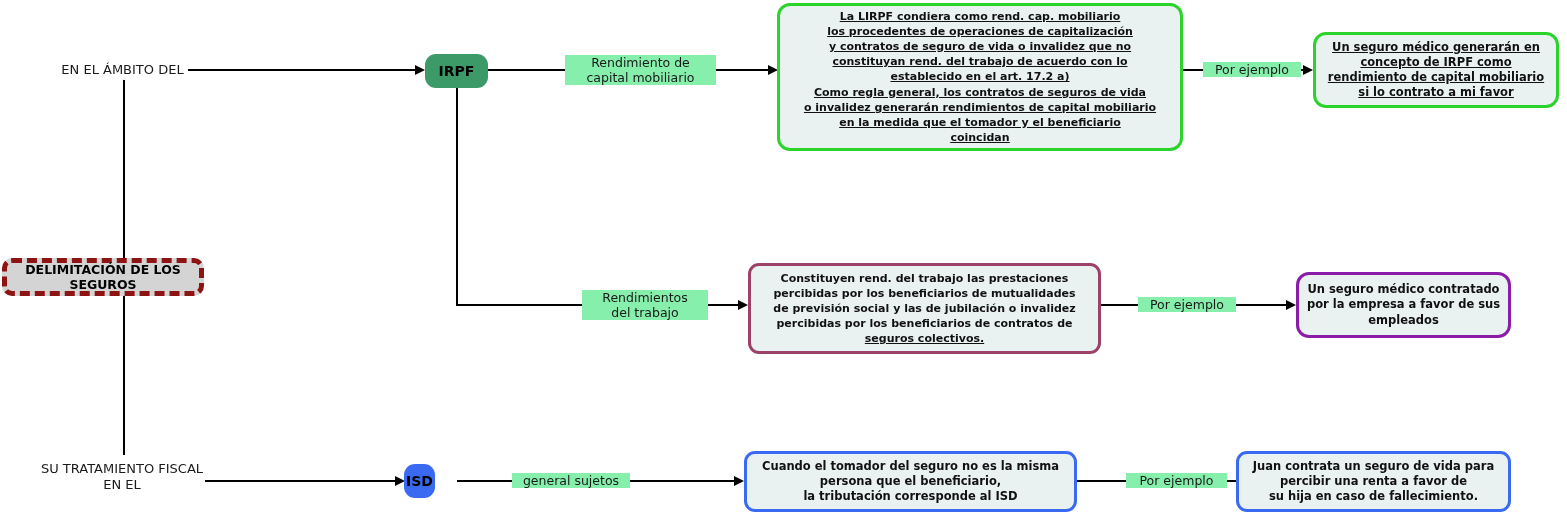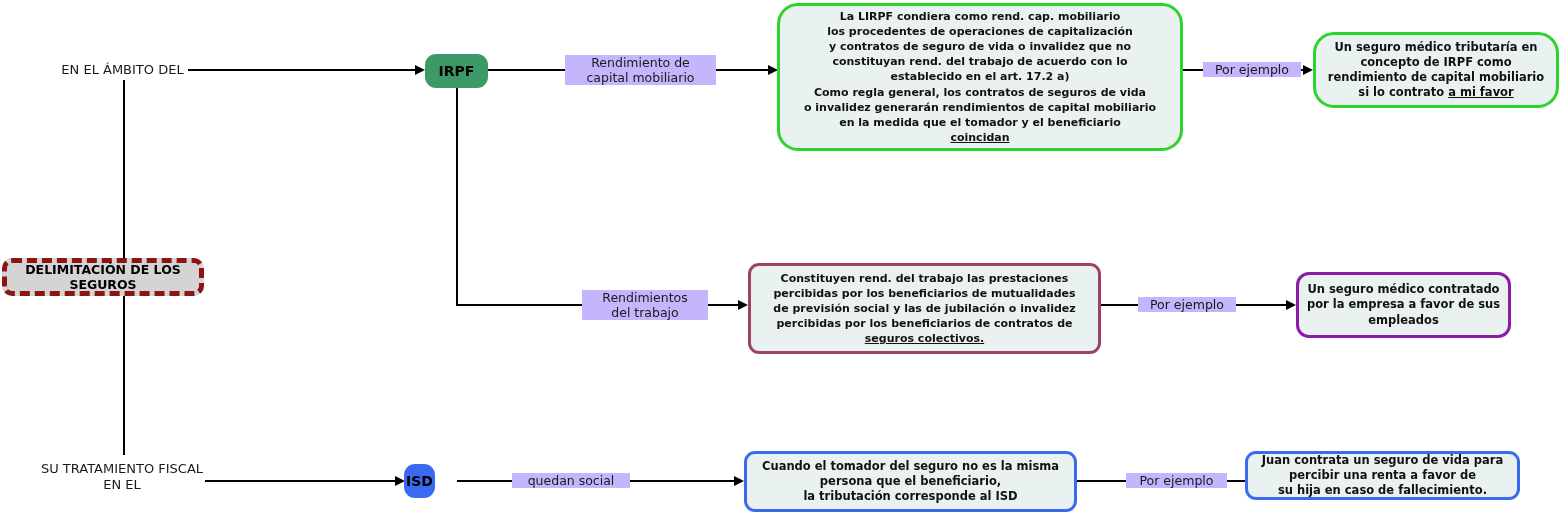--- a/index.html
+++ b/index.html
@@ -5,34 +5,34 @@
   html,body{margin:0;padding:0;background:#fff;}
   #canvas{
     position:relative;width:1567px;height:519px;background:#ffffff;
     font-family:"DejaVu Sans","Liberation Sans",sans-serif;overflow:hidden;
   }
   .hline{position:absolute;height:1.5px;background:#000;z-index:0;}
   .vline{position:absolute;width:1.5px;background:#000;z-index:0;}
   .arrow{position:absolute;width:0;height:0;z-index:0;
     border-top:5px solid transparent;border-bottom:5px solid transparent;border-left:10px solid #000;}
   .edge-label{
-    position:absolute;z-index:2;background:#c4b5fd;text-align:center;
+    position:absolute;z-index:2;background:#86efac;text-align:center;
     font-size:12.5px;line-height:15px;color:#1a1a1a;white-space:pre-line;padding:0 3px;
   }
   .plain-label{
     position:absolute;z-index:2;text-align:center;
     font-size:13px;line-height:15.5px;color:#1a1a1a;white-space:pre-line;
   }
   .cbox{
     position:absolute;z-index:1;box-sizing:border-box;background:#EAF1F1;
     display:flex;align-items:center;justify-content:center;text-align:center;
     font-weight:bold;font-size:11px;line-height:15.2px;color:#111;
   }
   .cbox-inner{white-space:pre-line;width:100%;}
-  .green-border{border:3px solid #2BD42B;border-radius:21px;}
+  .green-border{border:3px solid #2BD42B;border-radius:13px;text-decoration:underline;}
   .purple-border{border:3px solid #9C4168;border-radius:11px;}
   .purple2-border{border:3px solid #8A1CA8;border-radius:13px;}
   .blue-border{border:3px solid #3A6AF2;border-radius:11px;align-items:center;}
   .node{
     position:absolute;z-index:1;box-sizing:border-box;border-radius:11px;
     display:flex;align-items:center;justify-content:center;
     font-weight:bold;font-size:14px;color:#000;
   }
   .node-irpf{background:#3C9A69;}
   .node-isd{background:#3A6AF2;}
@@ -78,21 +78,21 @@
   <div class="plain-label" style="left:45px;top:62px;width:155px;">EN EL ÁMBITO DEL</div>
   <div class="plain-label" style="left:32px;top:461px;width:180px;">SU TRATAMIENTO FISCAL
 EN EL</div>
 
   <div class="edge-label" style="left:565px;top:55px;width:145px;">Rendimiento de
 capital mobiliario</div>
   <div class="edge-label" style="left:1203px;top:62px;width:92px;">Por ejemplo</div>
   <div class="edge-label" style="left:582px;top:290px;width:120px;">Rendimientos
 del trabajo</div>
   <div class="edge-label" style="left:1138px;top:297px;width:92px;">Por ejemplo</div>
-  <div class="edge-label" style="left:512px;top:473px;width:112px;">quedan social</div>
+  <div class="edge-label" style="left:512px;top:473px;width:112px;">general sujetos</div>
   <div class="edge-label" style="left:1126px;top:473px;width:95px;">Por ejemplo</div>
 
   <div class="root-box" style="left:2px;top:258px;width:202px;height:38px;">DELIMITACIÓN DE LOS SEGUROS</div>
 
   <div class="node node-irpf" style="left:425px;top:54px;width:63px;height:34px;">IRPF</div>
   <div class="node node-isd" style="left:404px;top:464px;width:31px;height:34px;">ISD</div>
 
   <div class="cbox green-border" style="left:777px;top:3px;width:406px;height:148px;">
     <div class="cbox-inner">
       <span>La LIRPF condiera como rend. cap. mobiliario
@@ -102,21 +102,21 @@
 establecido en el art. 17.2 a)
 Como regla general, los contratos de seguros de vida
 o invalidez generarán rendimientos de capital mobiliario
 en la medida que el tomador y el beneficiario</span>
       <div class="u">coincidan</div>
     </div>
   </div>
 
   <div class="cbox green-border" style="left:1313px;top:32px;width:246px;height:76px;font-size:11.5px;">
     <div class="cbox-inner">
-      <span>Un seguro médico tributaría en
+      <span>Un seguro médico generarán en
 concepto de IRPF como
 rendimiento de capital mobiliario</span>
       <div><span>si lo contrato </span><span class="u">a mi favor</span></div>
     </div>
   </div>
 
   <div class="cbox purple2-border" style="left:1296px;top:272px;width:215px;height:66px;font-size:11.5px;">
     <div class="cbox-inner">Un seguro médico contratado
 por la empresa a favor de sus
 empleados</div>
@@ -131,19 +131,19 @@
       <div class="u">seguros colectivos.</div>
     </div>
   </div>
 
   <div class="cbox blue-border" style="left:744px;top:451px;width:333px;height:61px;font-size:11.5px;">
     <div class="cbox-inner">Cuando el tomador del seguro no es la misma
 persona que el beneficiario,
 la tributación corresponde al ISD</div>
   </div>
 
-  <div class="cbox blue-border" style="left:1236px;top:451px;width:275px;height:49px;font-size:11.5px;margin-left:9px;">
+  <div class="cbox blue-border" style="left:1236px;top:451px;width:275px;height:61px;font-size:11.5px;">
     <div class="cbox-inner">Juan contrata un seguro de vida para
 percibir una renta a favor de
 su hija en caso de fallecimiento.</div>
   </div>
 
 </div>
 
 </body></html>

